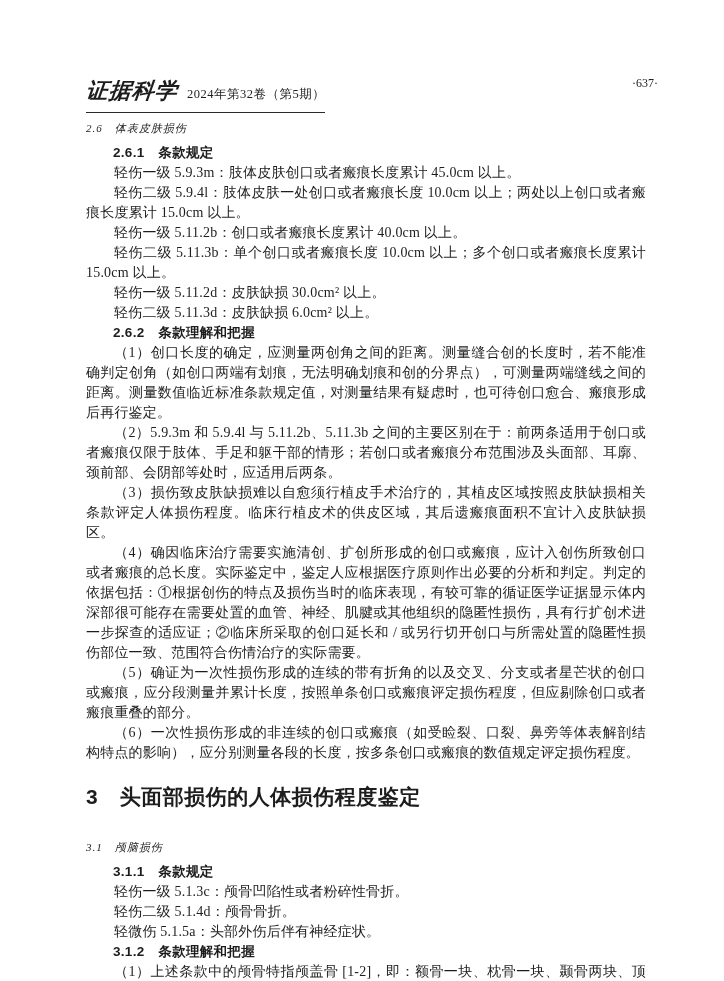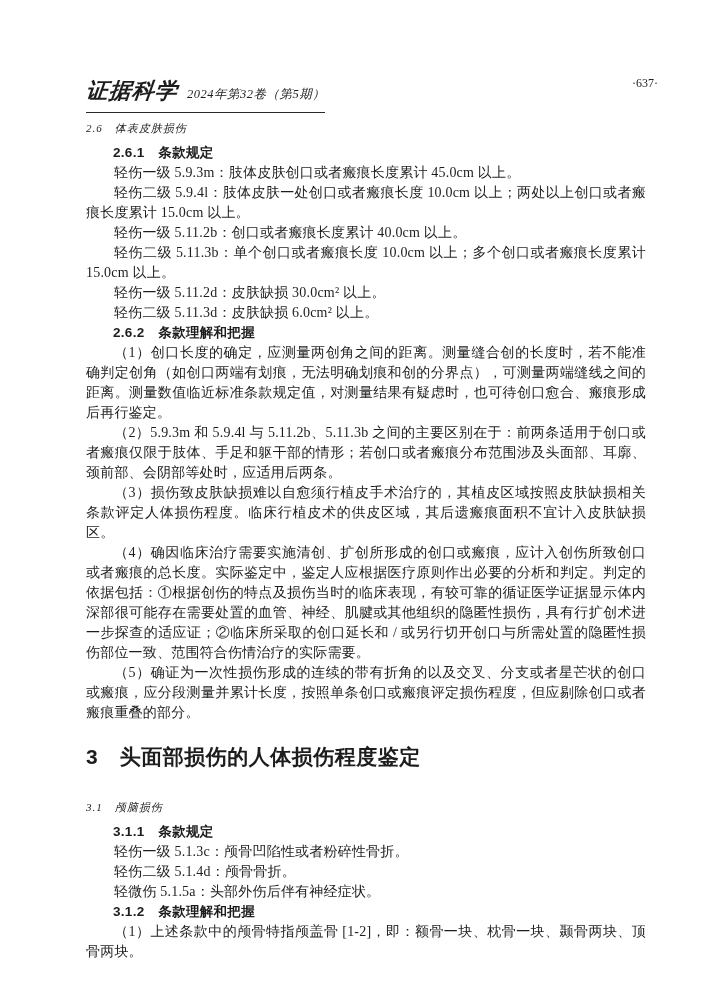--- a/index.html
+++ b/index.html
@@ -20,21 +20,21 @@
   }
   .logo {
     font-family:"DejaVu Serif","Liberation Serif",serif;
     font-style:italic;
     font-weight:bold;
     font-size:22px;
     letter-spacing:1px;
     display:inline-block;
     transform:skewX(-6deg);
   }
-  .issue { font-size:12.5px; margin-left:9px; letter-spacing:0.5px;font-style:italic; }
+  .issue { font-size:12.5px; margin-left:9px; letter-spacing:0.5px; }
   .pageno { position:absolute; right:-10px; top:0; font-size:12px; color:#222; }
   .body { position:absolute; top:113px; left:86px; width:560px; }
   .body p.para {
     margin:0;
     font-size:14px;
     line-height:20px;
     text-align:justify;
     text-indent:2em;
     letter-spacing:0.2px;
   }
@@ -83,20 +83,21 @@
       <p class="para">轻伤一级 5.11.2b：创口或者瘢痕长度累计 40.0cm 以上。</p>
       <p class="para">轻伤二级 5.11.3b：单个创口或者瘢痕长度 10.0cm 以上；多个创口或者瘢痕长度累计 15.0cm 以上。</p>
       <p class="para">轻伤一级 5.11.2d：皮肤缺损 30.0cm² 以上。</p>
       <p class="para">轻伤二级 5.11.3d：皮肤缺损 6.0cm² 以上。</p>
       <h4 class="subhead">2.6.2　条款理解和把握</h4>
       <p class="para">（1）创口长度的确定，应测量两创角之间的距离。测量缝合创的长度时，若不能准确判定创角（如创口两端有划痕，无法明确划痕和创的分界点），可测量两端缝线之间的距离。测量数值临近标准条款规定值，对测量结果有疑虑时，也可待创口愈合、瘢痕形成后再行鉴定。</p>
       <p class="para">（2）5.9.3m 和 5.9.4l 与 5.11.2b、5.11.3b 之间的主要区别在于：前两条适用于创口或者瘢痕仅限于肢体、手足和躯干部的情形；若创口或者瘢痕分布范围涉及头面部、耳廓、颈前部、会阴部等处时，应适用后两条。</p>
       <p class="para">（3）损伤致皮肤缺损难以自愈须行植皮手术治疗的，其植皮区域按照皮肤缺损相关条款评定人体损伤程度。临床行植皮术的供皮区域，其后遗瘢痕面积不宜计入皮肤缺损区。</p>
       <p class="para">（4）确因临床治疗需要实施清创、扩创所形成的创口或瘢痕，应计入创伤所致创口或者瘢痕的总长度。实际鉴定中，鉴定人应根据医疗原则作出必要的分析和判定。判定的依据包括：①根据创伤的特点及损伤当时的临床表现，有较可靠的循证医学证据显示体内深部很可能存在需要处置的血管、神经、肌腱或其他组织的隐匿性损伤，具有行扩创术进一步探查的适应证；②临床所采取的创口延长和 / 或另行切开创口与所需处置的隐匿性损伤部位一致、范围符合伤情治疗的实际需要。</p>
       <p class="para">（5）确证为一次性损伤形成的连续的带有折角的以及交叉、分支或者星芒状的创口或瘢痕，应分段测量并累计长度，按照单条创口或瘢痕评定损伤程度，但应剔除创口或者瘢痕重叠的部分。</p>
+      <p class="para">（6）一次性损伤形成的非连续的创口或瘢痕（如受睑裂、口裂、鼻旁等体表解剖结构特点的影响），应分别测量各段的长度，按多条创口或瘢痕的数值规定评定损伤程度。</p>
       <h2 class="chapter">3　头面部损伤的人体损伤程度鉴定</h2>
       <h3 class="section">3.1　颅脑损伤</h3>
       <h4 class="subhead">3.1.1　条款规定</h4>
       <p class="para">轻伤一级 5.1.3c：颅骨凹陷性或者粉碎性骨折。</p>
       <p class="para">轻伤二级 5.1.4d：颅骨骨折。</p>
       <p class="para">轻微伤 5.1.5a：头部外伤后伴有神经症状。</p>
       <h4 class="subhead">3.1.2　条款理解和把握</h4>
       <p class="para">（1）上述条款中的颅骨特指颅盖骨 [1-2]，即：额骨一块、枕骨一块、颞骨两块、顶骨两块。</p>
     </div>
 </div>

